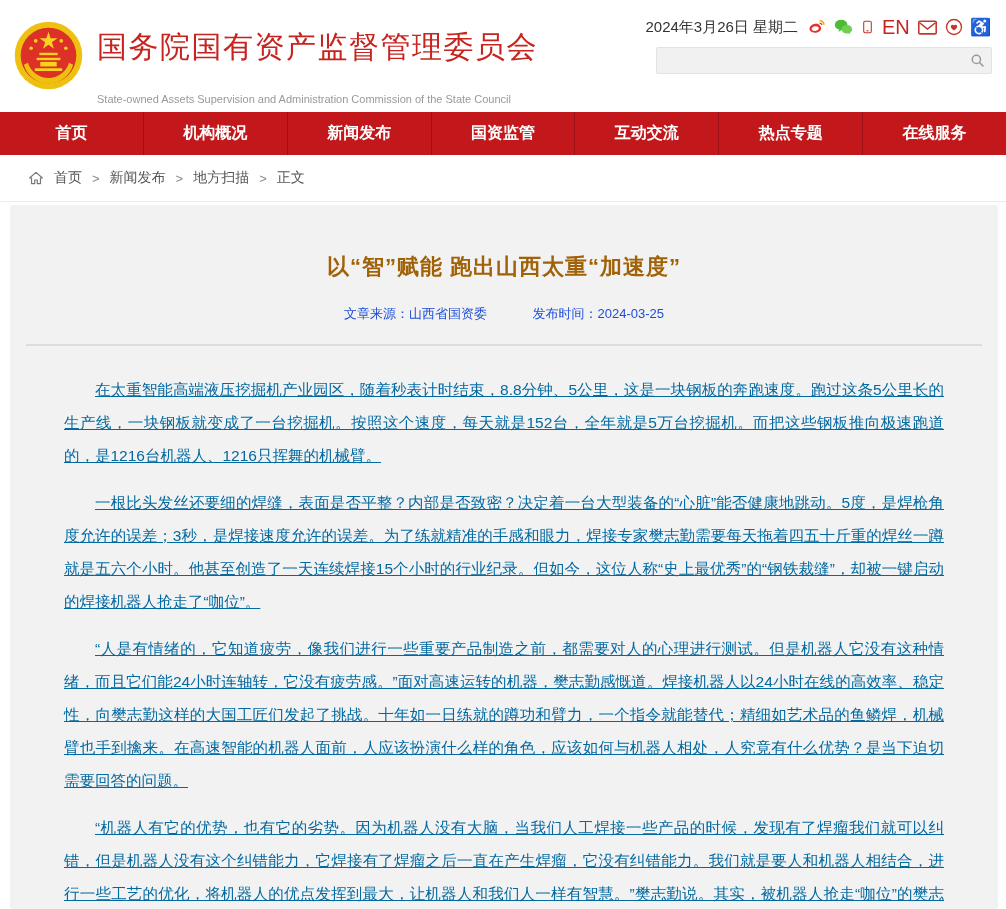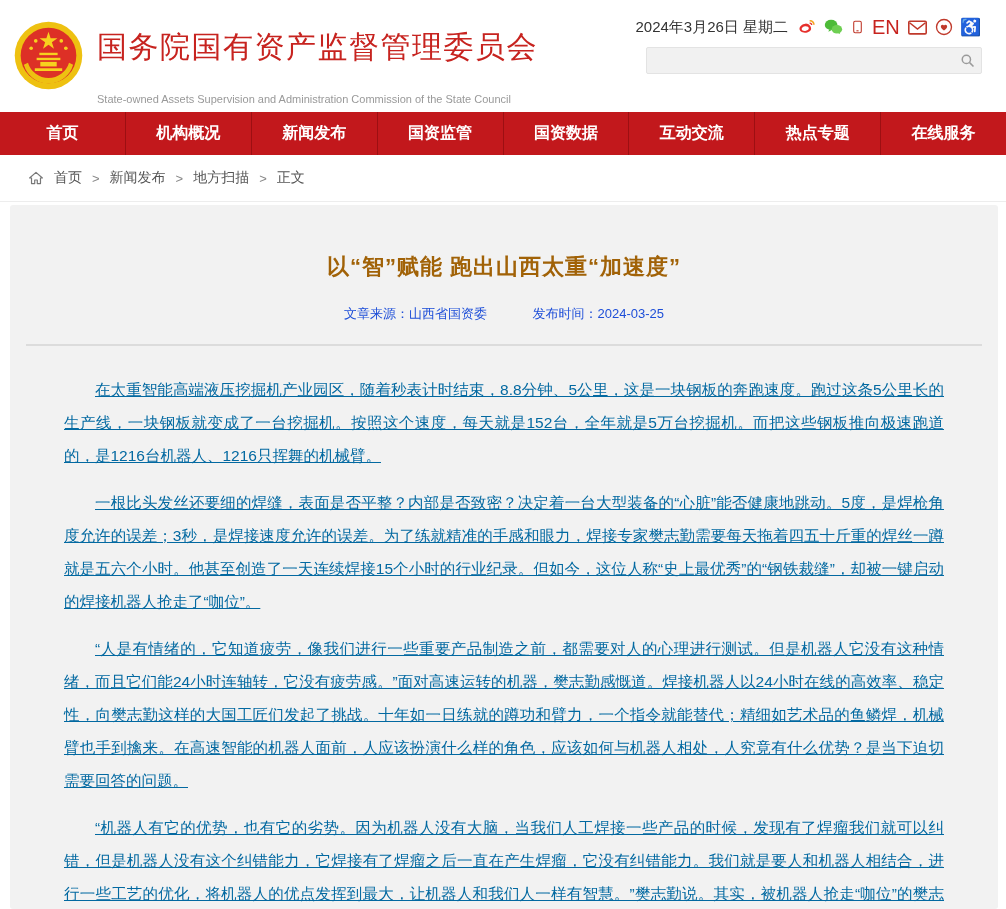--- a/index.html
+++ b/index.html
@@ -11,21 +11,21 @@
     color:#333;
   }
 
   
   .header { position:relative; height:112px; background:#fff; }
   .logo { position:absolute; left:12px; top:19px; width:73px; height:73px; cursor:pointer; }
   .brand { position:absolute; left:97px; top:27px; }
   .brand-title { font-size:30px; font-weight:normal; color:var(--brand-red); letter-spacing:1.5px; white-space:nowrap; }
   .brand-sub { font-size:11px; color:#999; margin-top:25px; white-space:nowrap; }
 
-  .header-right { position:absolute; right:24px; top:15px; width:336px; }
+  .header-right { position:absolute; right:14px; top:15px; width:336px; }
   .date-row { display:flex; align-items:center; justify-content:flex-end; gap:8px; font-size:15px; color:#333; height:24px; }
   .date-text { margin-right:2px; white-space:nowrap; }
   .hicon { display:inline-flex; align-items:center; cursor:pointer; line-height:0; }
   .en-link { color:var(--brand-red); font-weight:normal; font-size:20px; cursor:pointer; line-height:1; }
   .a11y { color:var(--icon-red); font-size:17px; line-height:1; cursor:pointer; }
 
   .search-box { margin-top:8px; height:27px; background:#f1f1f1; border:1px solid #e3e3e3; border-radius:2px; display:flex; align-items:center; }
   .search-input { flex:1; height:100%; border:none; background:transparent; outline:none; padding:0 8px; font-size:13px; font-family:"Liberation Sans",sans-serif; color:#333; }
   .search-btn { width:28px; height:100%; display:flex; align-items:center; justify-content:center; cursor:pointer; }
 
@@ -135,21 +135,20 @@
       </span>
     </div>
   </div>
 </div>
 
 <div class="nav">
   <div class="nav-item">首页</div>
   <div class="nav-item">机构概况</div>
   <div class="nav-item">新闻发布</div>
   <div class="nav-item">国资监管</div>
-  <div class="nav-item">国资数据</div>
   <div class="nav-item">互动交流</div>
   <div class="nav-item">热点专题</div>
   <div class="nav-item">在线服务</div>
 </div>
 
 <div class="breadcrumb">
   <span class="hicon">
     <svg viewBox="0 0 20 20" width="16" height="16">
       <path d="M10 3l8 7h-2.4v7h-4v-4.5h-3.2V17h-4v-7H2z" fill="none" stroke="#777" stroke-width="1.5" stroke-linejoin="round"></path>
     </svg>

